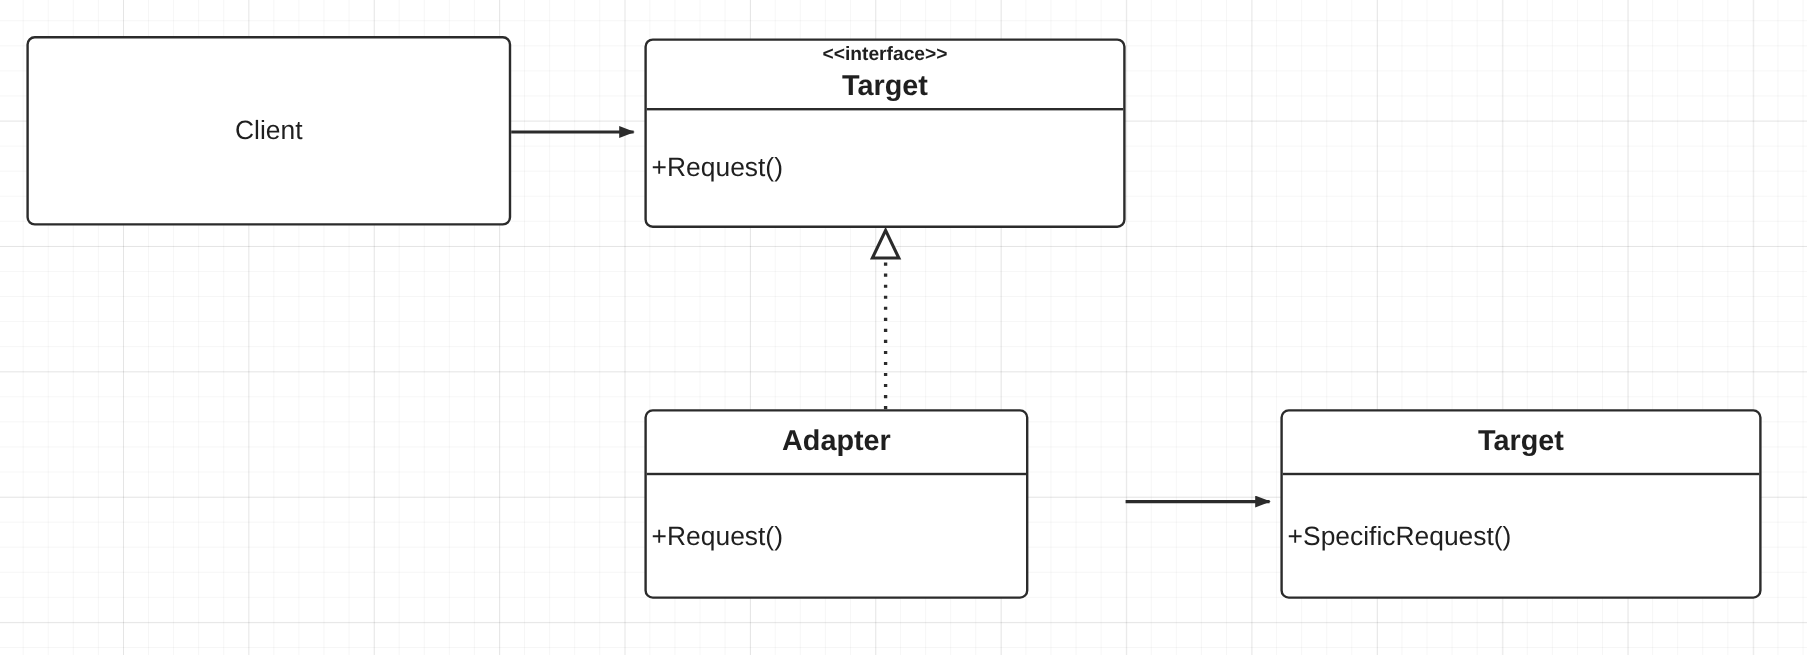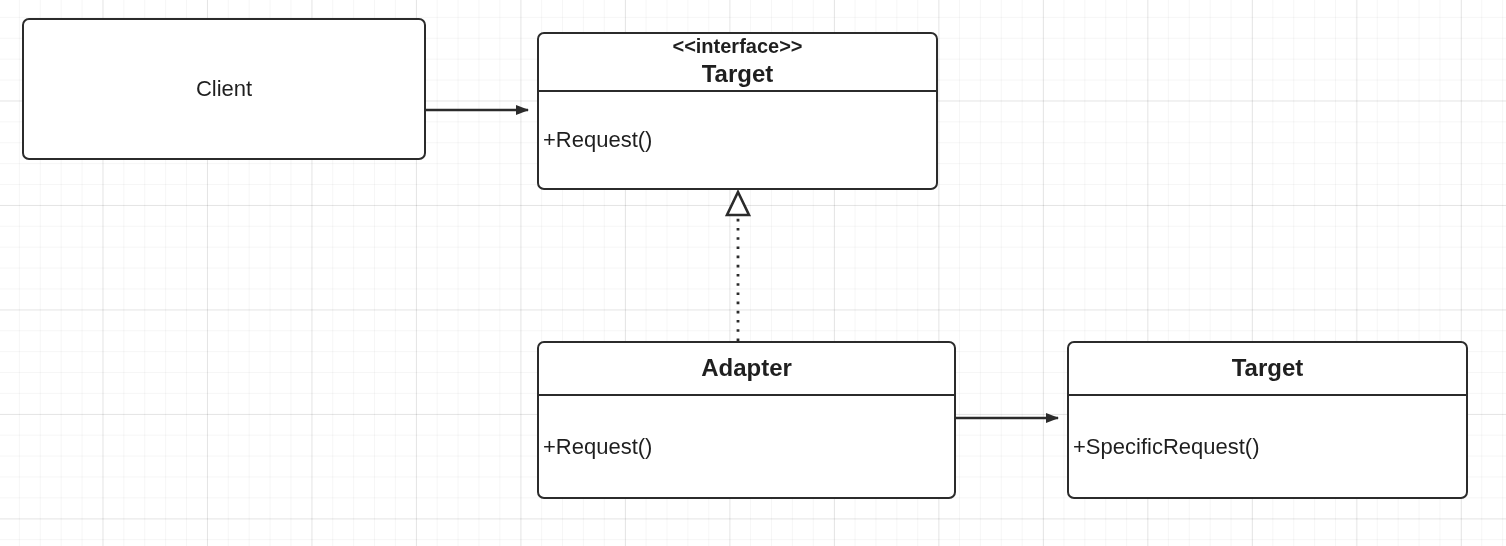--- a/index.html
+++ b/index.html
@@ -40,21 +40,21 @@
     width: 100%;
     text-align: center;
     color: #1f1f1f;
     display: flex;
     flex-direction: column;
     align-items: center;
     justify-content: center;
     line-height: 1.28;
   }
   .stereotype {
-    font-size: 20px;
+    font-size: 16px;
     font-weight: bold;
     letter-spacing: 0px;
     white-space: nowrap;
   }
   .type-name {
     font-size: 24px;
     font-weight: bold;
     white-space: nowrap;
   }
   .compartment-divider {
@@ -113,36 +113,36 @@
     <g>
       <line x1="738" y1="341" x2="738" y2="216" stroke="#2b2b2b" stroke-width="2.8" stroke-dasharray="2.6 6.6" stroke-linecap="butt"></line>
       <path d="M 738 192 L 749 215 L 727 215 Z" fill="#ffffff" stroke="#2b2b2b" stroke-width="2.6" stroke-linejoin="miter"></path>
     </g>
 
     <g>
       <line x1="938" y1="418" x2="1058" y2="418" stroke="#2b2b2b" stroke-width="2.6" marker-end="url(#filledArrow)"></line>
     </g>
   </svg>
 
-  <div class="uml-box" style="left:22px; top:18px; width:404px; height:142px;">
+  <div class="uml-box" style="left:22px; top:30px; width:404px; height:158px;">
     <span class="plain-label">Client</span>
   </div>
 
   <div class="uml-box" style="left:537px; top:32px; width:401px; height:158px;">
     <div class="box-title" style="height:56px;">
       <span class="stereotype">&lt;&lt;interface&gt;&gt;</span>
       <span class="type-name">Target</span>
     </div>
     <div class="compartment-divider"></div>
     <div class="members">
       <span class="member">+Request()</span>
     </div>
   </div>
 
-  <div class="uml-box" style="left:537px; top:341px; width:419px; height:158px;">
+  <div class="uml-box" style="left:537px; top:341px; width:320px; height:158px;">
     <div class="box-title" style="height:51px;">
       <span class="type-name">Adapter</span>
     </div>
     <div class="compartment-divider"></div>
     <div class="members">
       <span class="member">+Request()</span>
     </div>
   </div>
 
   <div class="uml-box" style="left:1067px; top:341px; width:401px; height:158px;">

